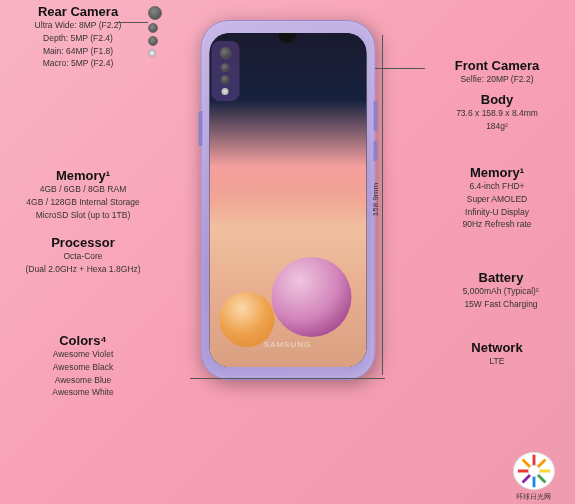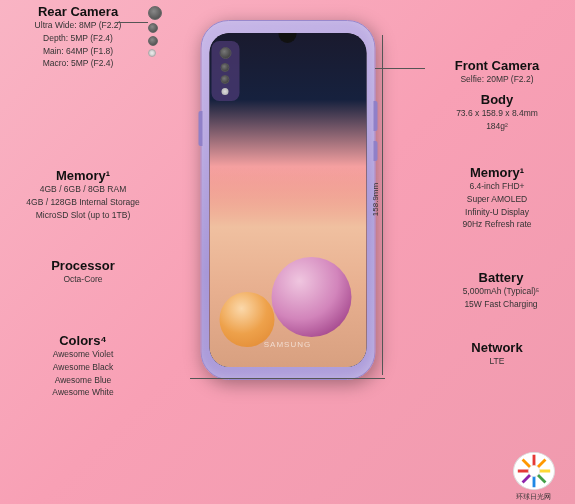--- a/index.html
+++ b/index.html
@@ -120,21 +120,21 @@
       position: absolute;
       left: 8px;
       top: 168px;
       width: 150px;
     }
 
     
     .processor-section {
       position: absolute;
       left: 8px;
-      top: 258px;
+      top: 235px;
       width: 150px;
     }
 
     
     .colors-section {
       position: absolute;
       left: 8px;
       top: 318px;
       width: 150px;
       margin-top: 15px;
@@ -477,20 +477,21 @@
       <div>4GB / 6GB / 8GB RAM</div>
       <div>4GB / 128GB Internal Storage</div>
       <div>MicroSD Slot (up to 1TB)</div>
     </div>
   </div>
 
   <div class="processor-section">
     <div class="spec-label">Processor</div>
     <div class="spec-values">
       <div>Octa-Core</div>
+      <div>(Dual 2.0GHz + Hexa 1.8GHz)</div>
     </div>
   </div>
 
   <div class="colors-section">
     <div class="spec-label">Colors⁴</div>
     <div class="spec-values">
       <div>Awesome Violet</div>
       <div>Awesome Black</div>
       <div>Awesome Blue</div>
       <div>Awesome White</div>

